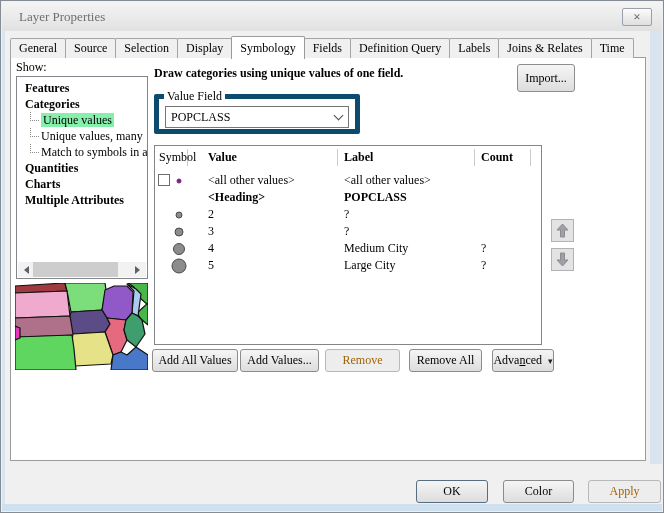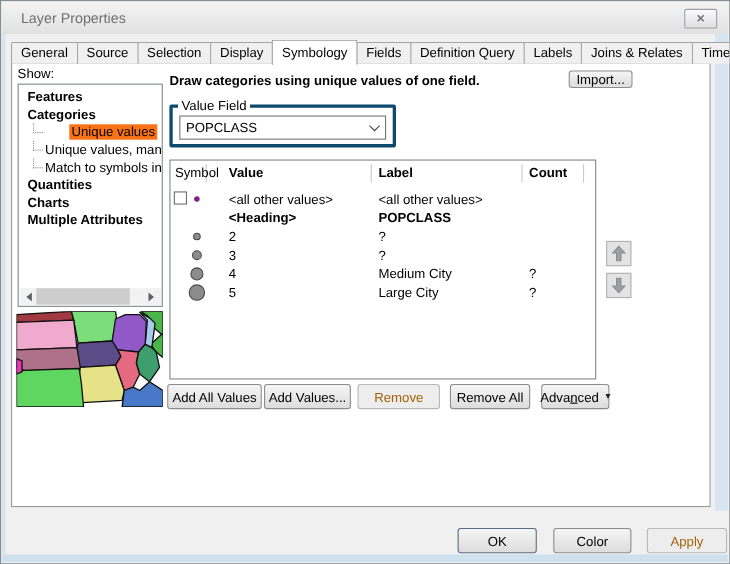--- a/index.html
+++ b/index.html
@@ -1,20 +1,20 @@
 <!DOCTYPE html>
 <html style="--dot-all-other: #7B2382; --dot-class: #8C8C8C; --dot-outline: #4A4A4A;"><head>
 <meta charset="utf-8">
 <style>
   * { margin:0; padding:0; box-sizing:border-box; }
   html,body { background:#fff; }
   body { font-family:"Liberation Sans","DejaVu Sans",sans-serif; font-size:12px; color:#000; }
 
   .window { position:relative; width:664px; height:513px; background:#F0F0F0;
-            border:1px solid #858C93; overflow:hidden; }
+            border:1px solid #858C93; overflow:hidden;font-family:Liberation Serif, serif; }
 
   
   .frame-left  { position:absolute; left:1px;  top:29px; bottom:1px; width:3px;  background:#D9E4F1; }
   .frame-right { position:absolute; right:1px; top:29px; height:434px; width:12px; background:#D9E4F1; }
   .frame-bottom{ position:absolute; left:1px; right:1px; bottom:1px; height:7px; background:#CFE0EF; }
 
   
   .titlebar { position:absolute; left:1px; top:1px; right:1px; height:29px;
               background:linear-gradient(#F4F4F4,#E1E1E1); }
   .title-text { position:absolute; left:17px; top:7px; font-size:13px; color:#6F6F6F; }
@@ -38,41 +38,41 @@
   
   .show-label { position:absolute; left:5px; top:2px; }
   .listbox { position:absolute; left:5px; top:18px; width:132px; height:203px;
              border:1px solid #82868B; background:#fff; overflow:hidden; padding-top:3px; }
   .tree-item { height:16px; line-height:16px; padding-left:8px; white-space:nowrap; }
   .tree-item.bold { font-weight:bold; }
   .tree-item.child { padding-left:13px; font-weight:normal; }
   .connector { display:inline-block; width:9px; height:9px;
                border-left:1px dotted #8A8A8A; border-bottom:1px dotted #8A8A8A;
                vertical-align:3px; margin-right:2px; }
-  .tree-item.selected .tree-label { background:#f97316; padding:0 2px;margin-left:22px; }
+  .tree-item.selected .tree-label { background:#86efac; padding:0 2px; }
   .hscroll { position:absolute; left:1px; right:1px; bottom:1px; height:15px; background:#F2F2F2; }
   .hs-arrow { position:absolute; top:0; width:15px; height:15px; background:#F2F2F2;
               display:flex; align-items:center; justify-content:center; }
   .hs-left { left:0; } .hs-right { right:0; }
   .tri-left { width:0; height:0; border:4px solid transparent; border-right:5px solid #5E6166; margin-right:2px;}
   .tri-right{ width:0; height:0; border:4px solid transparent; border-left:5px solid #5E6166; margin-left:2px;}
   .hs-thumb { position:absolute; left:14px; top:0; width:86px; height:15px; background:#CDCDCD; }
 
   .map { position:absolute; left:4px; top:225px; width:133px; height:87px; }
 
   
   .description { position:absolute; left:143px; top:8px; font-weight:bold; }
   .btn { background:linear-gradient(#F5F5F5,#DDDDDD); border:1px solid #8C8C8C;
          border-radius:3px; display:flex; align-items:center; justify-content:center;
          font-size:12px; cursor:default; }
   .btn.disabled { background:#EDEDED; border-color:#B8B8B8; color:#a16207; }
-  .import-btn { position:absolute; left:506px; top:6px; width:58px; height:16px; }
-
-  
-  fieldset { position:absolute; border:3px solid #0c4a6e; border-radius:2px; }
+  .import-btn { position:absolute; left:506px; top:6px; width:58px; height:28px; }
+
+  
+  fieldset { position:absolute; border:5px solid #0c4a6e; border-radius:2px; }
   legend { margin-left:5px; padding:0 3px; font-size:12px; }
   .fs-value { left:143px; top:31px; width:206px; height:45px; }
   .fs-ramp  { left:359px; top:31px; width:210px; height:45px; }
   .combo { margin:2px 6px 0 6px; height:22px; border:1px solid #767676; background:#fff;
            display:flex; align-items:center; }
   .combo-text { flex:1; padding-left:5px; }
   .combo-arrow { width:20px; display:flex; align-items:center; justify-content:center; }
   .chev { width:7px; height:7px; border-right:1.4px solid #4A4A4A; border-bottom:1.4px solid #4A4A4A;
           transform:rotate(45deg); margin-top:-4px; }
   .ramp-swatch { flex:1; height:16px; margin-left:3px; }

